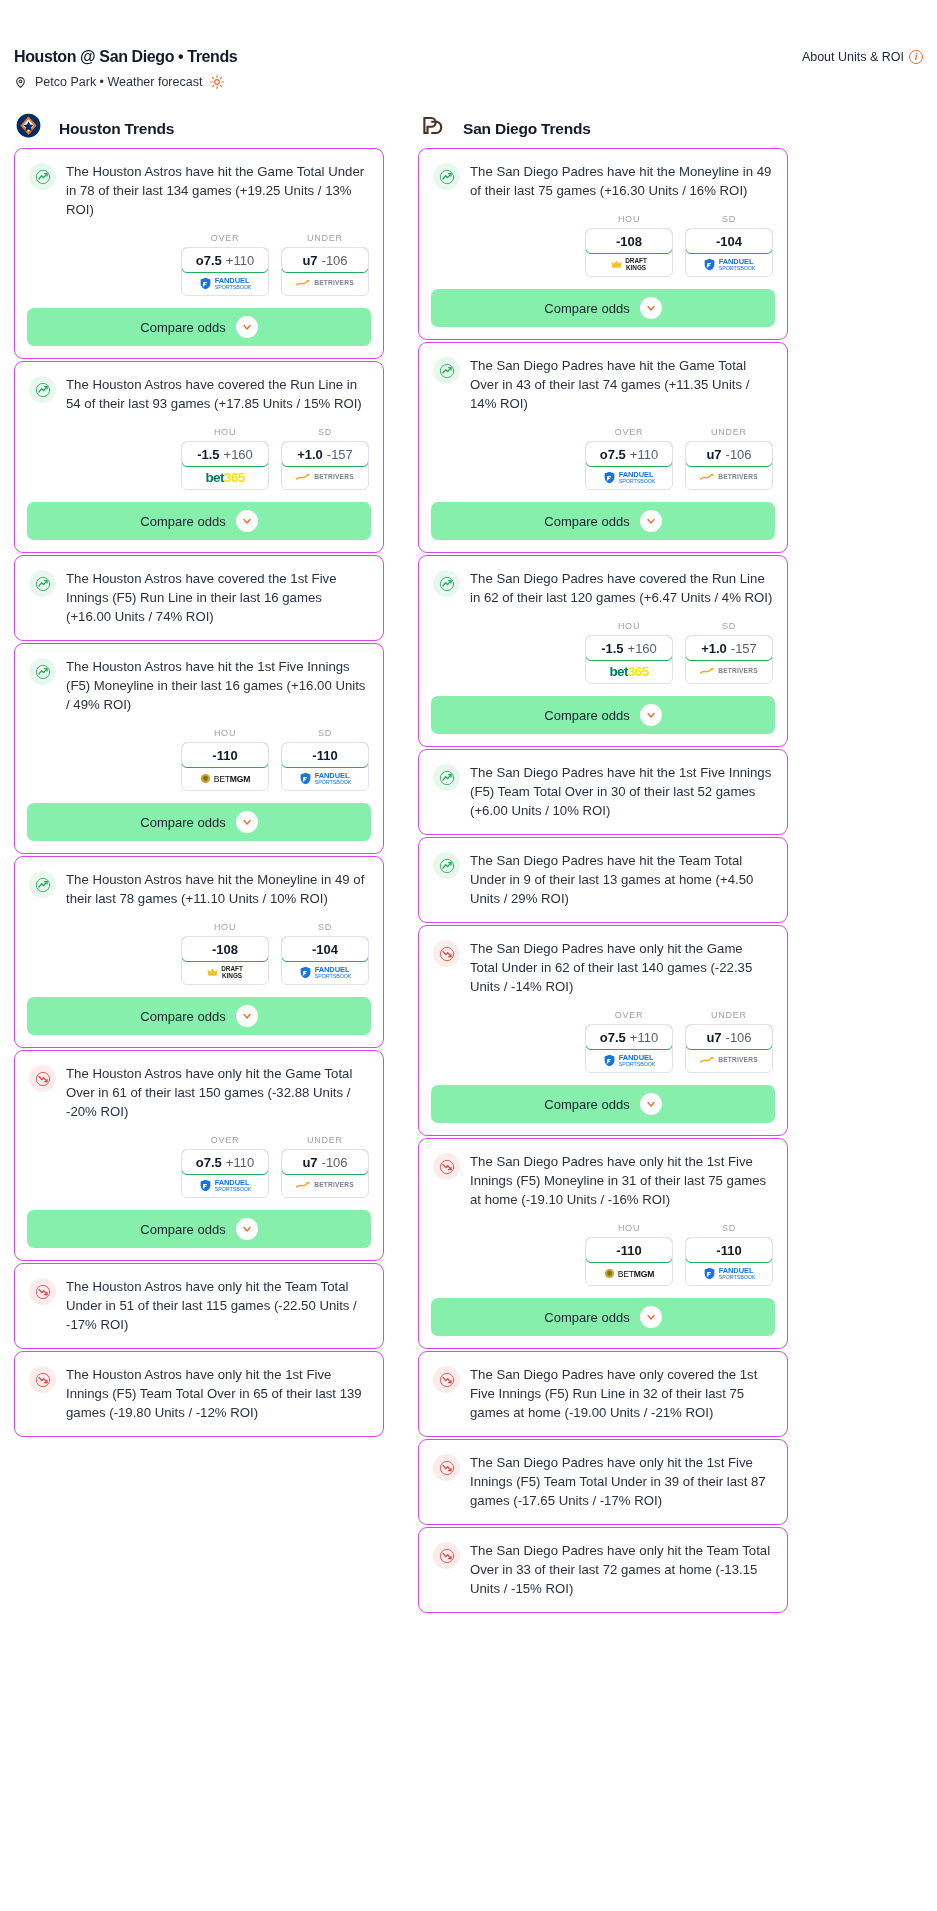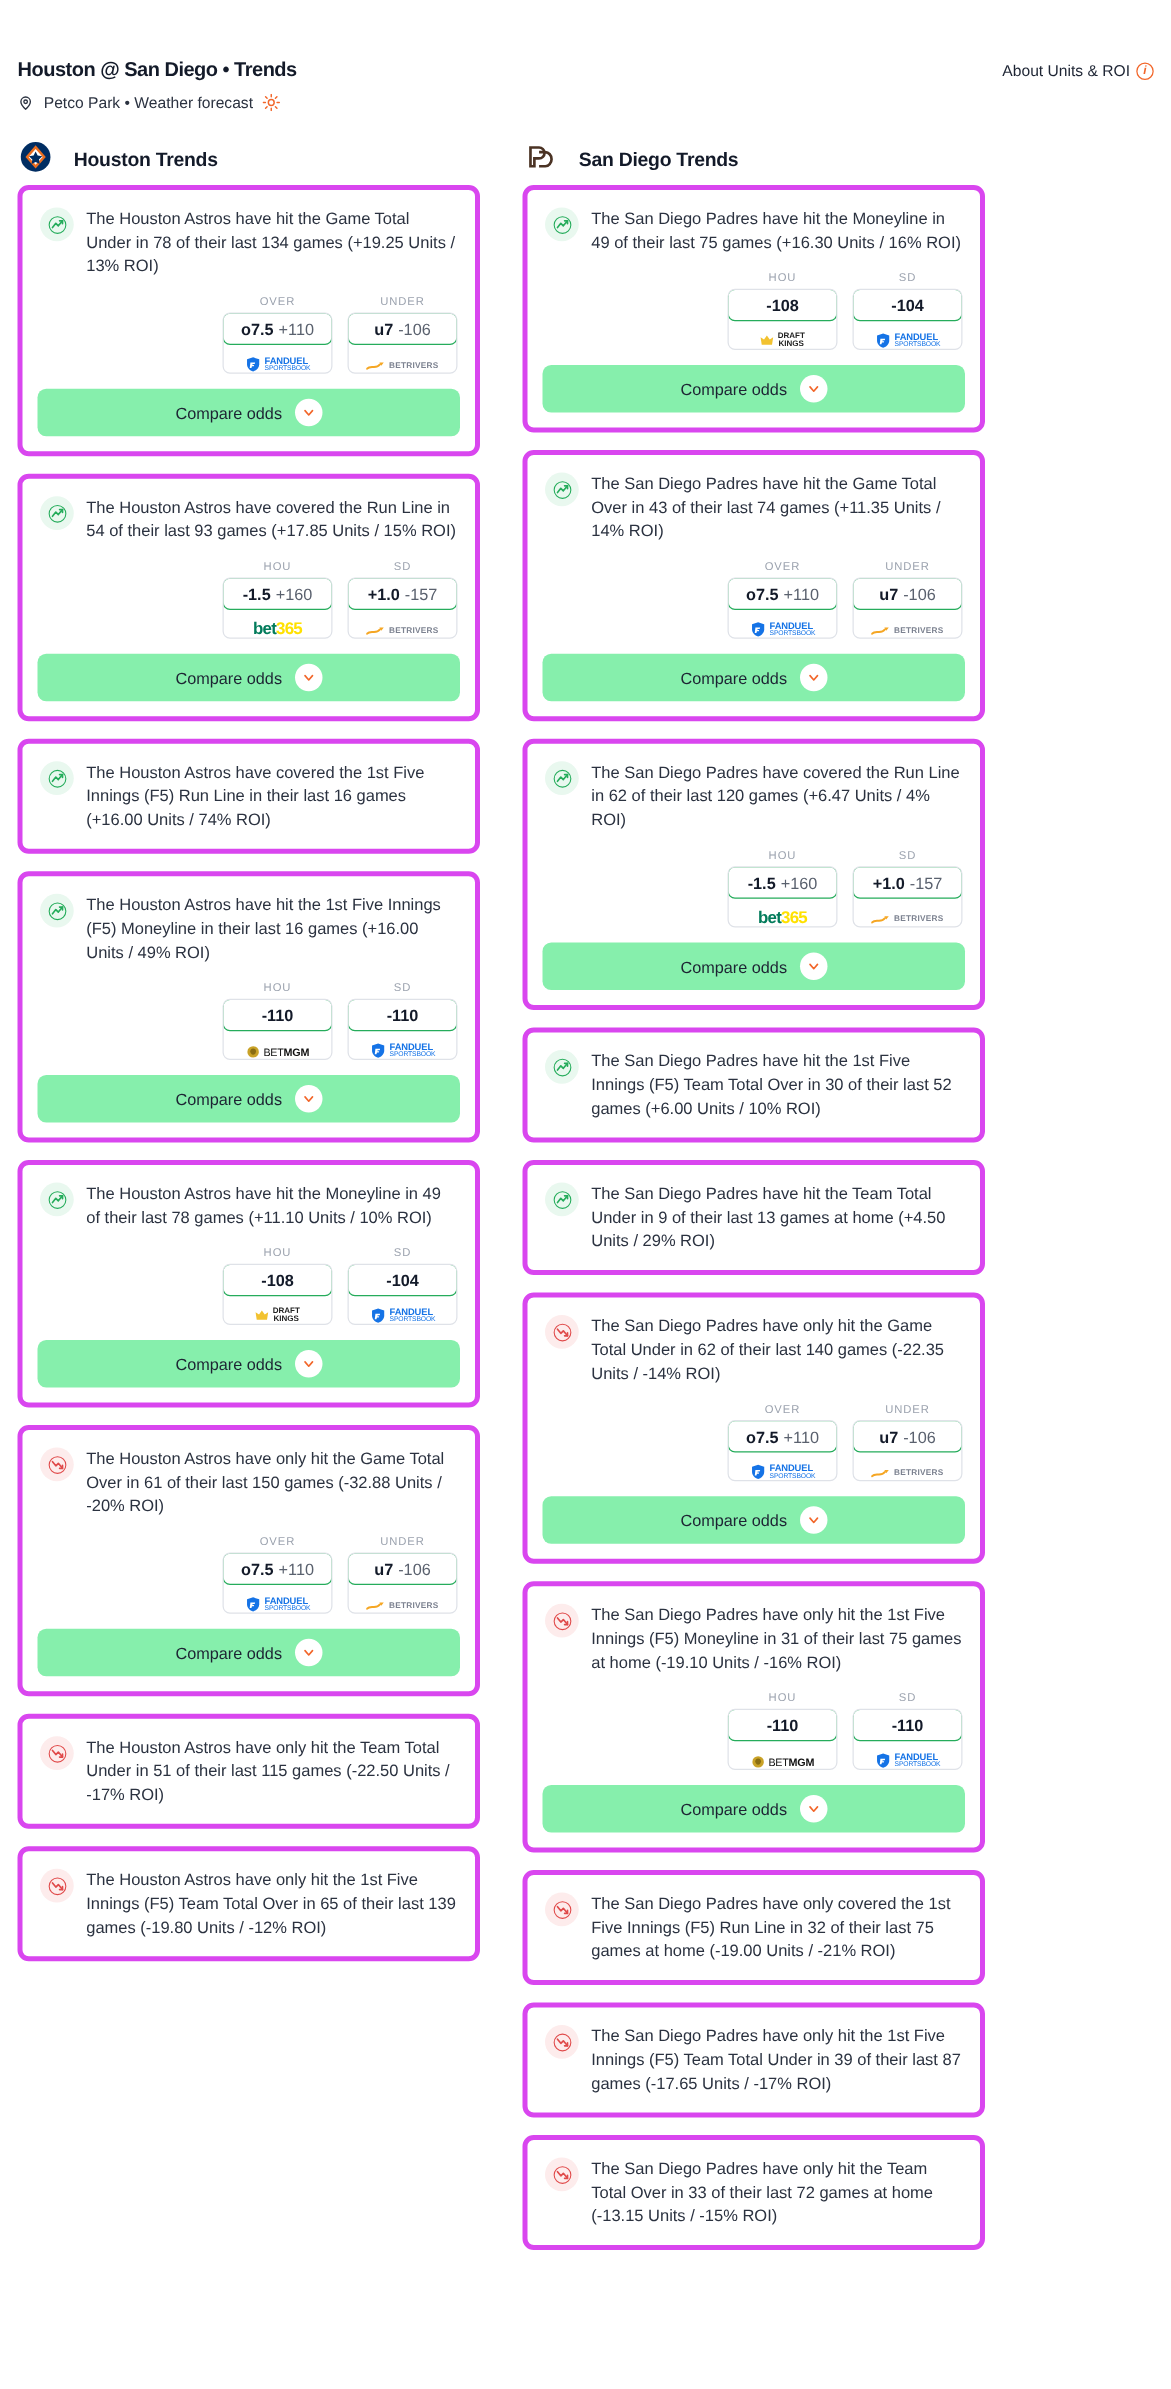--- a/index.html
+++ b/index.html
@@ -72,24 +72,24 @@
   .col-head-title {
     font-size: 15.5px;
     font-weight: bold;
     letter-spacing: -0.2px;
     color: #131a29;
   }
   .team-logo { width: 25px; height: 25px; flex: none; }
 
   
   .card {
-    border: 4px solid #d946ef;
+    border: 1px solid #d946ef;
     border-radius: 9px;
     background: #fff;
-    margin-bottom: 14px;
+    margin-bottom: 2px;
     overflow: hidden;
   }
   .card-body { padding: 13px 14px 0 14px; display: flex; gap: 10px; }
   .trend-icon {
     width: 27px; height: 27px;
     border-radius: 50%;
     flex: none;
     display: flex; align-items: center; justify-content: center;
     margin-top: 1px;
   }
@@ -134,21 +134,21 @@
     justify-content: center;
     gap: 4px;
     background: #fff;
     margin: -1px;
   }
   .odds-price .main { font-size: 13px; font-weight: bold; color: #131a29; }
   .odds-price .juice { font-size: 13px; color: #5a616e; }
   .book-row {
     height: 23px;
     display: flex;
-    align-items: flex-end;
+    align-items: center;
     justify-content: center;
   }
 
   
   .bk { display: flex; align-items: center; justify-content: center; gap: 3px; }
   .bk-fd-text { display: flex; flex-direction: column; line-height: 1; }
   .bk-fd-text b { font-size: 7.5px; color: #1573e6; letter-spacing: -0.1px; }
   .bk-fd-text i { font-size: 5.4px; color: #1573e6; font-style: normal; letter-spacing: -0.1px; }
   .bk-br-text { display: flex; flex-direction: column; line-height: 1.05; align-items: center; }
   .bk-br-text i { font-size: 6.6px; color: #7c8290; font-style: normal; letter-spacing: 0.2px; font-weight: bold;}

